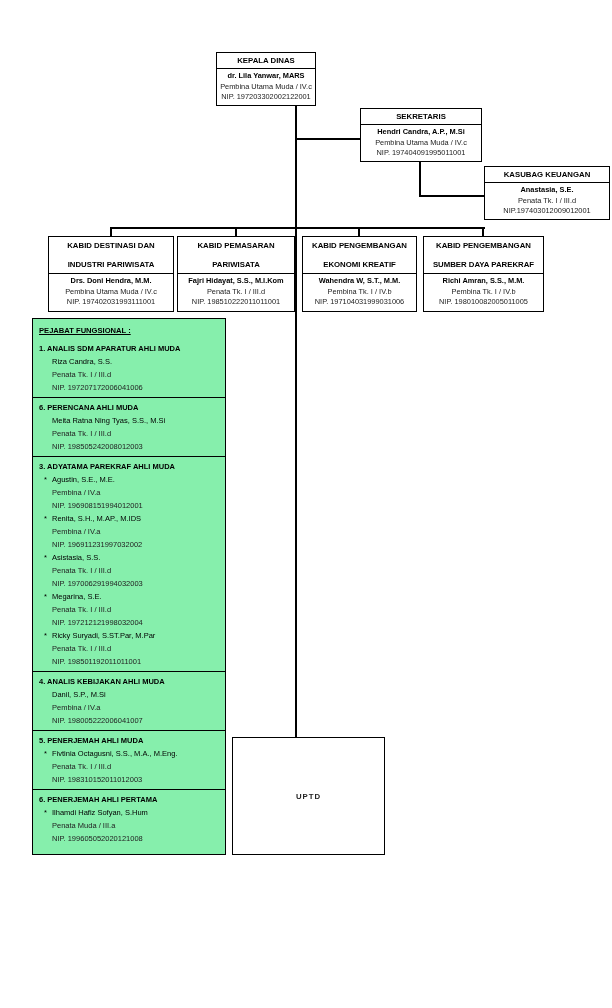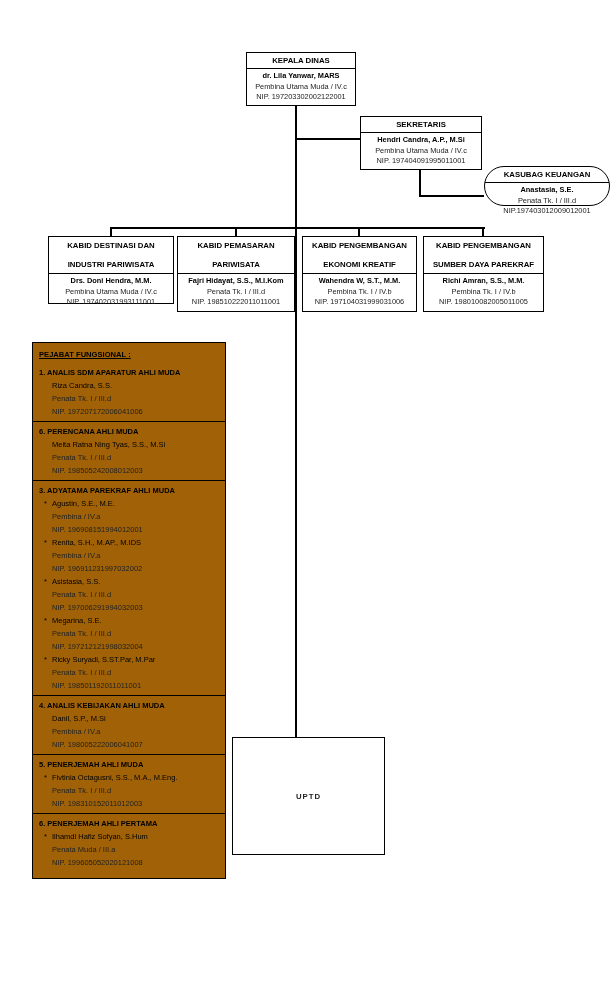--- a/index.html
+++ b/index.html
@@ -28,23 +28,22 @@
   .org-body { padding:2px 0 2px; text-align:center; }
   .org-body .bl {
     font-size:7.4px; line-height:10.5px; white-space:nowrap; color:#222;
   }
   .org-body .org-name { font-weight:bold; color:#000; }
   
   .line { position:absolute; background:#000; }
   
   .pf-box {
     position:absolute; left:32px; top:318px; width:194px; height:537px;
-    border:1.5px solid #000; box-sizing:border-box; background:#a16207;
+    border:1.5px solid #000; box-sizing:border-box; background:#86efac;
     overflow:hidden;
-    margin-top:24px;
   }
   .pf-title {
     font-size:7.6px; font-weight:bold; text-decoration:underline;
     padding:5px 0 2px 6px; line-height:13px; color:#000;
   }
   .pf-section { padding:3px 3px 3px 6px; }
   .pf-section + .pf-section { border-top:1.5px solid #000; }
   .pf-heading { font-size:7.5px; font-weight:bold; line-height:13px; color:#000; white-space:nowrap; }
   .pf-member { padding-left:13px; }
   .pf-name {
@@ -70,54 +69,54 @@
   <div class="line" style="left:295px; top:104px; width:2px; height:634px;"></div>
   <div class="line" style="left:296px; top:138px; width:64px; height:2px;"></div>
   <div class="line" style="left:419px; top:162px; width:2px; height:35px;"></div>
   <div class="line" style="left:419px; top:195px; width:65px; height:2px;"></div>
   <div class="line" style="left:110px; top:227px; width:375px; height:2px;"></div>
   <div class="line" style="left:110px; top:227px; width:2px; height:9px;"></div>
   <div class="line" style="left:235px; top:227px; width:2px; height:9px;"></div>
   <div class="line" style="left:358px; top:227px; width:2px; height:9px;"></div>
   <div class="line" style="left:482px; top:227px; width:2px; height:9px;"></div>
 
-  <div class="org-box" style="left:246px; top:52px; width:110px; height:54px;">
+  <div class="org-box" style="left:216px; top:52px; width:100px; height:54px;">
     <div class="org-head">
       <div class="hl">KEPALA DINAS</div>
     </div>
     <div class="org-body">
       <div class="bl org-name">dr. Lila Yanwar, MARS</div>
       <div class="bl">Pembina Utama Muda / IV.c</div>
       <div class="bl">NIP. 197203302002122001</div>
     </div>
   </div>
 
-  <div class="org-box" style="left:360px; top:108px; width:122px; height:54px;margin-top:8px;">
+  <div class="org-box" style="left:360px; top:108px; width:122px; height:54px;">
     <div class="org-head">
       <div class="hl">SEKRETARIS</div>
     </div>
     <div class="org-body">
       <div class="bl org-name">Hendri Candra, A.P., M.Si</div>
       <div class="bl">Pembina Utama Muda / IV.c</div>
       <div class="bl">NIP. 197404091995011001</div>
     </div>
   </div>
 
-  <div class="org-box" style="left:484px; top:166px; width:126px; height:40px;border-radius:20px;">
+  <div class="org-box" style="left:484px; top:166px; width:126px; height:54px;">
     <div class="org-head">
       <div class="hl">KASUBAG KEUANGAN</div>
     </div>
     <div class="org-body">
       <div class="bl org-name">Anastasia, S.E.</div>
       <div class="bl">Penata Tk. I / III.d</div>
       <div class="bl">NIP.197403012009012001</div>
     </div>
   </div>
 
-  <div class="org-box" style="left:48px; top:236px; width:126px; height:68px;">
+  <div class="org-box" style="left:48px; top:236px; width:126px; height:76px;">
     <div class="org-head two-line">
       <div class="hl">KABID DESTINASI DAN</div>
       <div class="hl">INDUSTRI PARIWISATA</div>
     </div>
     <div class="org-body">
       <div class="bl org-name">Drs. Doni Hendra, M.M.</div>
       <div class="bl">Pembina Utama Muda / IV.c</div>
       <div class="bl">NIP. 197402031993111001</div>
     </div>
   </div>

